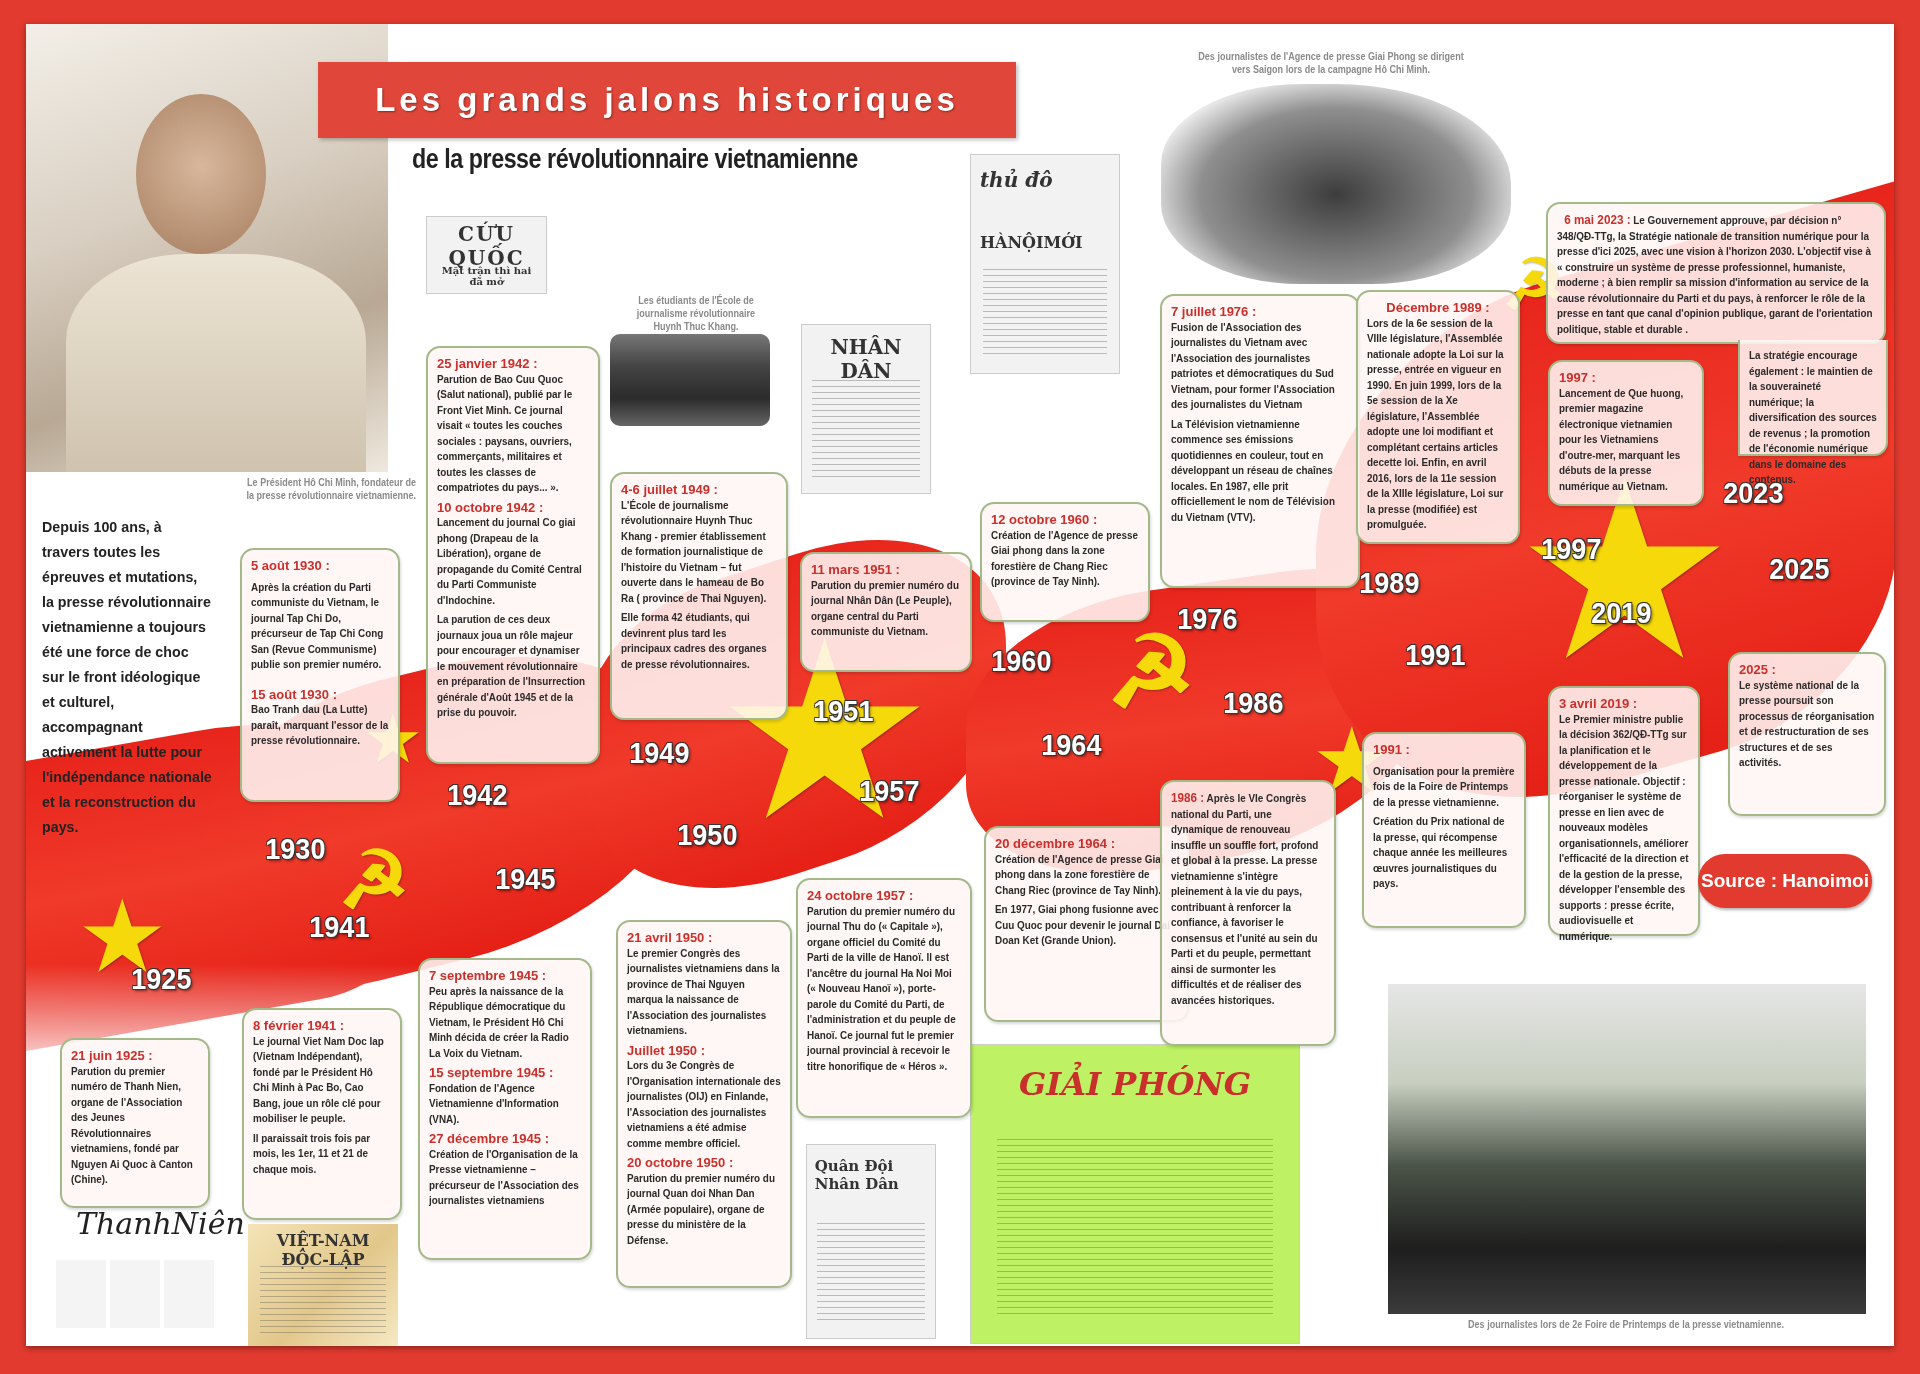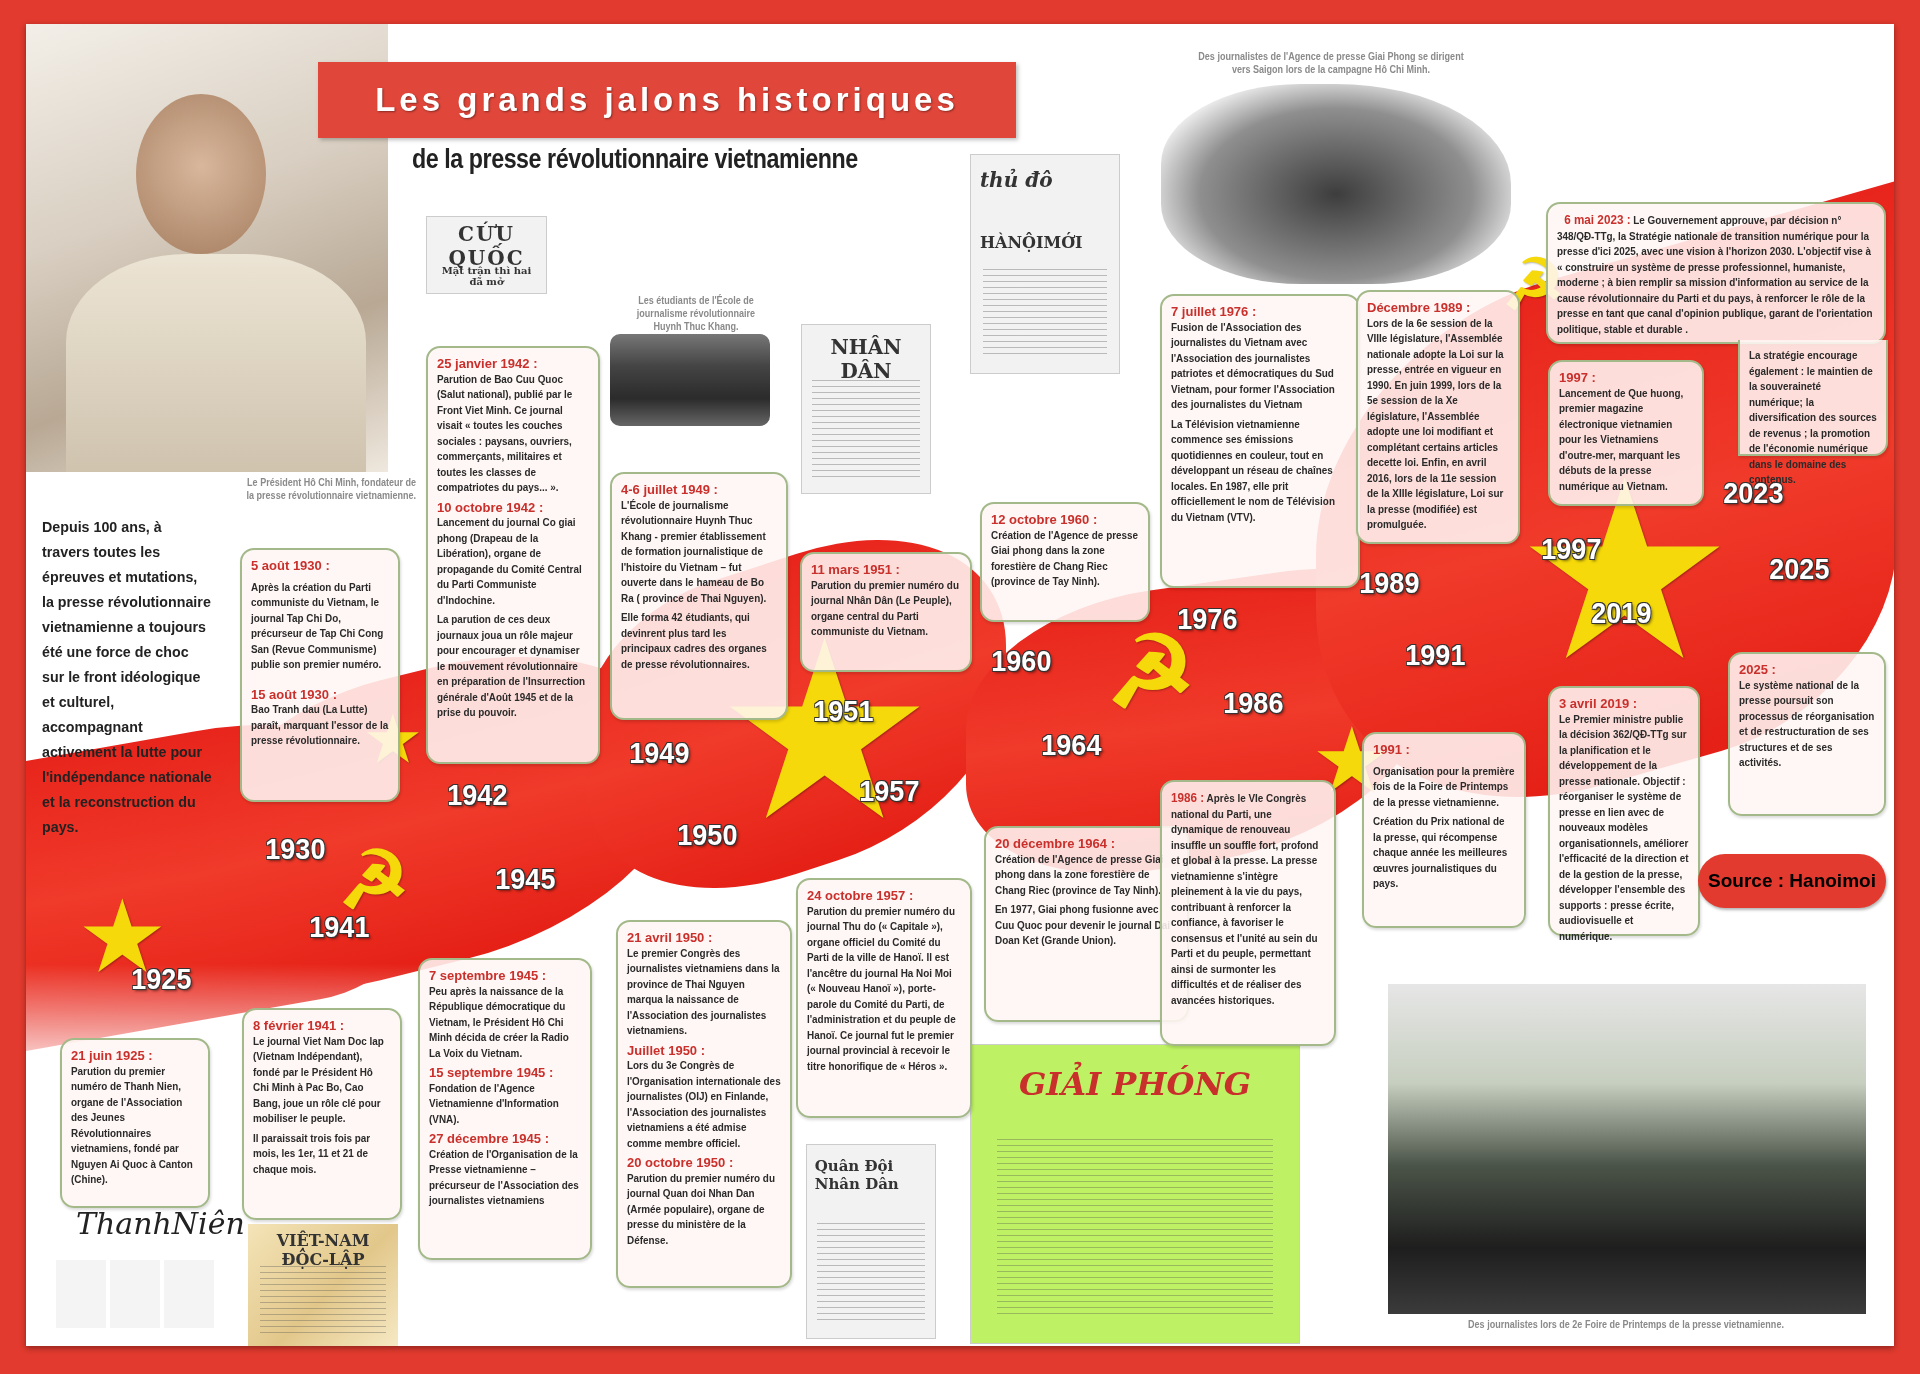--- a/index.html
+++ b/index.html
@@ -23,21 +23,21 @@
 #intro{left:16px;top:490px;width:185px;font-size:15.5px;font-weight:bold;color:#222;line-height:25px;transform:scaleX(.92);transform-origin:left}
 
 .card{position:absolute;background:rgba(255,246,244,.88);border:2px solid #a4b98a;border-radius:14px;padding:8px 9px;box-shadow:1px 2px 3px rgba(0,0,0,.15);font-size:11px;line-height:15.5px;color:#2a2a2a;font-weight:bold}
 .card .d{color:#c9302c;font-size:13px;font-weight:bold;display:block;margin-top:3px}
 .card .d:first-child{margin-top:0}
 .card .t{display:block;font-family:"Liberation Sans",sans-serif;transform:scaleX(.9);transform-origin:left;width:111%}
 .card p.t{margin-bottom:4px}
 
 .yr{position:absolute;color:#fff;font-weight:bold;font-size:30px;text-shadow:1px 1px 0 #333,-1px -1px 0 #333,1px -1px 0 #333,-1px 1px 0 #333,2px 2px 3px rgba(0,0,0,.5);font-family:"Liberation Sans",sans-serif;transform:scaleX(.9)}
 .hs{position:absolute;color:#f5d90a;font-weight:bold;text-shadow:1px 1px 2px rgba(0,0,0,.3)}
-#source{left:1672px;top:830px;width:188px;height:54px;background:#e23a2e;border-radius:27px;color:#000000;font-weight:bold;font-size:19px;display:flex;align-items:center;justify-content:center;box-shadow:1px 2px 3px rgba(0,0,0,.3)}
+#source{left:1672px;top:830px;width:174px;height:54px;background:#e23a2e;border-radius:27px;color:#ffffff;font-weight:bold;font-size:19px;display:flex;align-items:center;justify-content:center;box-shadow:1px 2px 3px rgba(0,0,0,.3)}
 .logo-script{position:absolute;font-family:"DejaVu Serif",serif;font-style:italic;font-size:30px;color:#222}
 .paper-lines{position:absolute;left:8%;right:8%;bottom:8%;top:30%;background:repeating-linear-gradient(180deg,transparent 0 5px,rgba(80,80,80,.35) 5px 6px)}
 .paper-head{position:absolute;left:6%;right:6%;top:6%;font-weight:bold;text-align:center;color:#333;font-family:"DejaVu Serif",serif}
 </style>
 </head>
 <body>
 
 <div id="frame">
 
   <div class="wave" style="left:0;top:700px;width:420px;height:290px;border-radius:0 60% 30% 0/0 50% 40% 0;transform:skewY(-10deg)"></div>
@@ -200,21 +200,21 @@
     <span class="d">7 juillet 1976 :</span>
     <p class="t">Fusion de l'Association des journalistes du Vietnam avec l'Association des journalistes patriotes et démocratiques du Sud Vietnam, pour former l'Association des journalistes du Vietnam</p>
     <span class="t">La Télévision vietnamienne commence ses émissions quotidiennes en couleur, tout en développant un réseau de chaînes locales. En 1987, elle prit officiellement le nom de Télévision du Vietnam (VTV).</span>
   </div>
 
   <div class="card" style="left:1134px;top:756px;width:176px;height:266px">
     <span class="t"><span class="d" style="display:inline">1986 :</span> <span>Après le VIe Congrès national du Parti, une dynamique de renouveau insuffle un souffle fort, profond et global à la presse. La presse vietnamienne s'intègre pleinement à la vie du pays, contribuant à renforcer la confiance, à favoriser le consensus et l'unité au sein du Parti et du peuple, permettant ainsi de surmonter les difficultés et de réaliser des avancées historiques.</span></span>
   </div>
 
   <div class="card" style="left:1330px;top:266px;width:164px;height:254px">
-    <span class="d" style="">Décembre 1989 :</span>
+    <span class="d" style="text-align:center">Décembre 1989 :</span>
     <span class="t">Lors de la 6e session de la VIIIe législature, l'Assemblée nationale adopte la Loi sur la presse, entrée en vigueur en 1990. En juin 1999, lors de la 5e session de la Xe législature, l'Assemblée adopte une loi modifiant et complétant certains articles decette loi. Enfin, en avril 2016, lors de la 11e session de la XIIIe législature, Loi sur la presse (modifiée) est promulguée.</span>
   </div>
 
   <div class="card" style="left:1336px;top:708px;width:164px;height:196px">
     <span class="d">1991 :</span>
     <p class="t" style="margin-top:6px">Organisation pour la première fois de la Foire de Printemps de la presse vietnamienne.</p>
     <span class="t">Création du Prix national de la presse, qui récompense chaque année les meilleures œuvres journalistiques du pays.</span>
   </div>
 
   <div class="card" style="left:1522px;top:336px;width:156px;height:146px">

